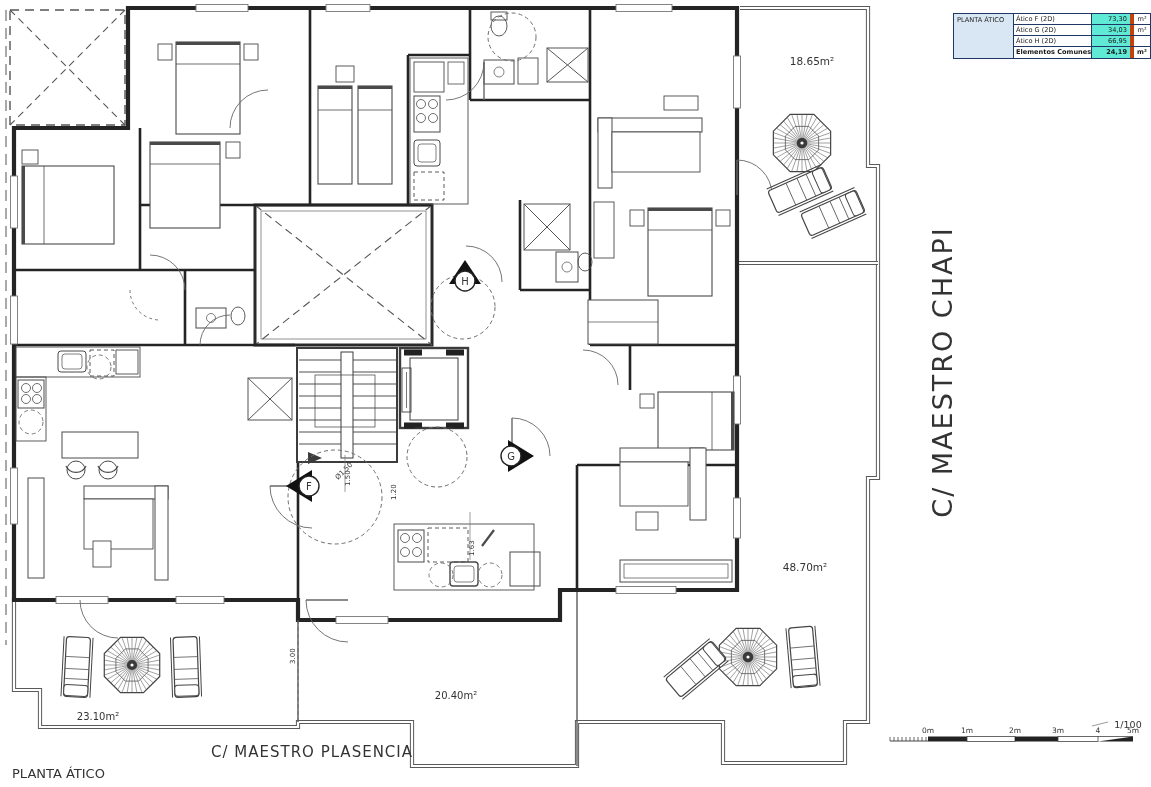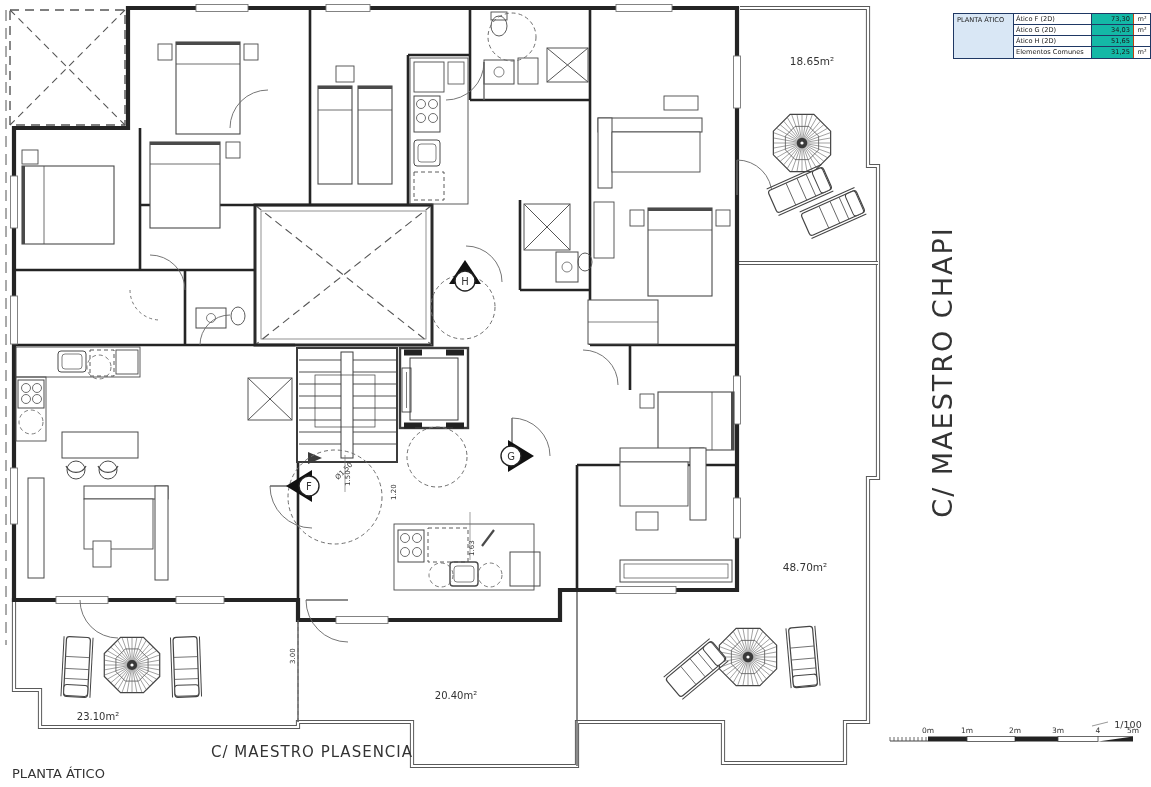--- a/index.html
+++ b/index.html
@@ -7,23 +7,23 @@
          font-family:"DejaVu Sans","Liberation Sans",sans-serif;}
   .stage svg{position:absolute;left:0;top:0;}
   svg text{font-family:"DejaVu Sans","Liberation Sans",sans-serif;fill:#333;}
   .legend{position:absolute;left:953px;top:13px;width:196px;display:grid;
           grid-template-columns:60px 1fr;border:1.2px solid #1f3864;font-size:6.6px;
           color:#1a1a1a;background:#fff;}
   .lg-header{background:#d9e7f5;border-right:1px solid #1f3864;display:flex;
              align-items:flex-start;justify-content:flex-start;padding:2px 3px;}
   .lg-rows{display:grid;grid-template-rows:repeat(4,11px);}
   .lg-row{display:grid;grid-template-columns:78px 42px 16px;border-bottom:1px solid #1f3864;}
-  .lg-row:last-child{border-bottom:none;}
+  .lg-row:last-child{border-bottom:none;font-weight:bold;}
   .lg-name{border-right:1px solid #1f3864;padding:1px 2px;white-space:nowrap;overflow:hidden;}
-  .lg-area{border-right:1px solid #c2410c;background:#14b8a6;text-align:right;padding:1px 3px;}
+  .lg-area{border-right:4px solid #c2410c;background:#5eead4;text-align:right;padding:1px 3px;}
   .lg-unit{padding:1px 2px;text-align:center;}
 </style>
 </head>
 <body>
 
 <div class="stage">
 <svg width="1151" height="787" viewBox="0 0 1151 787">
 
   <g>
     <path d="M 740,8 L 868,8 L 868,166 L 878,166 L 878,478 L 868,478 L 868,722 L 845,722 L 845,763 L 723,763 L 723,722 L 577,722 L 577,766 L 412,766 L 412,722 L 298,722 L 298,727 L 40,727 L 40,690 L 14,690 L 14,598" fill="none" stroke="#5a5a5a" stroke-width="4.2"></path>
@@ -513,23 +513,23 @@
         <span class="lg-area">73,30</span>
         <span class="lg-unit">m²</span>
       </div>
       <div class="lg-row">
         <span class="lg-name">Ático G (2D)</span>
         <span class="lg-area">34,03</span>
         <span class="lg-unit">m²</span>
       </div>
       <div class="lg-row">
         <span class="lg-name">Ático H (2D)</span>
-        <span class="lg-area">51,65</span>
+        <span class="lg-area">66,95</span>
         <span class="lg-unit"></span>
       </div>
       <div class="lg-row">
         <span class="lg-name">Elementos Comunes</span>
-        <span class="lg-area">31,25</span>
+        <span class="lg-area">24,19</span>
         <span class="lg-unit">m²</span>
       </div>
     </div>
   </div>
 </div>
 
 </body></html>

